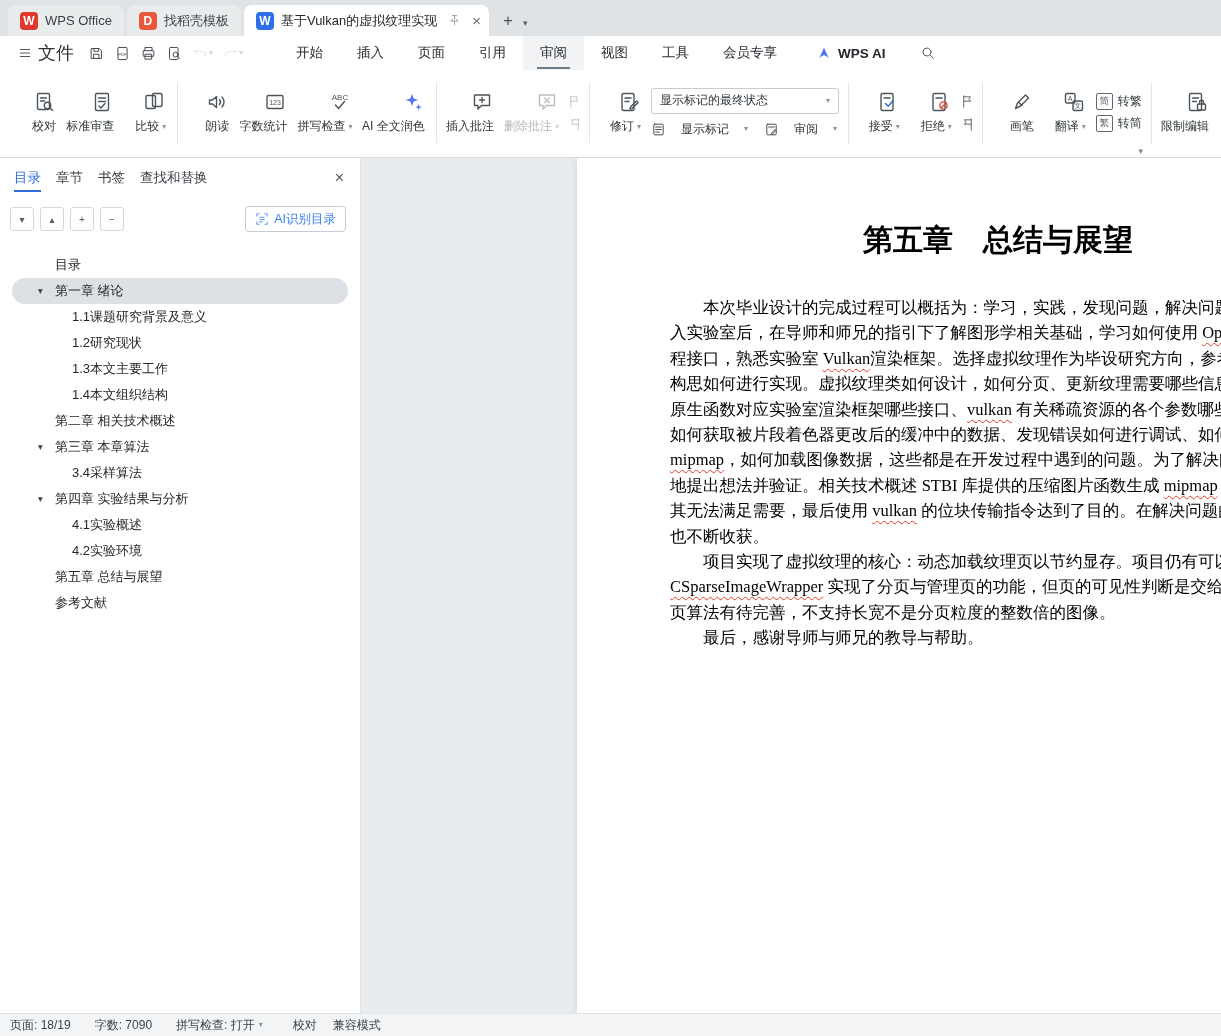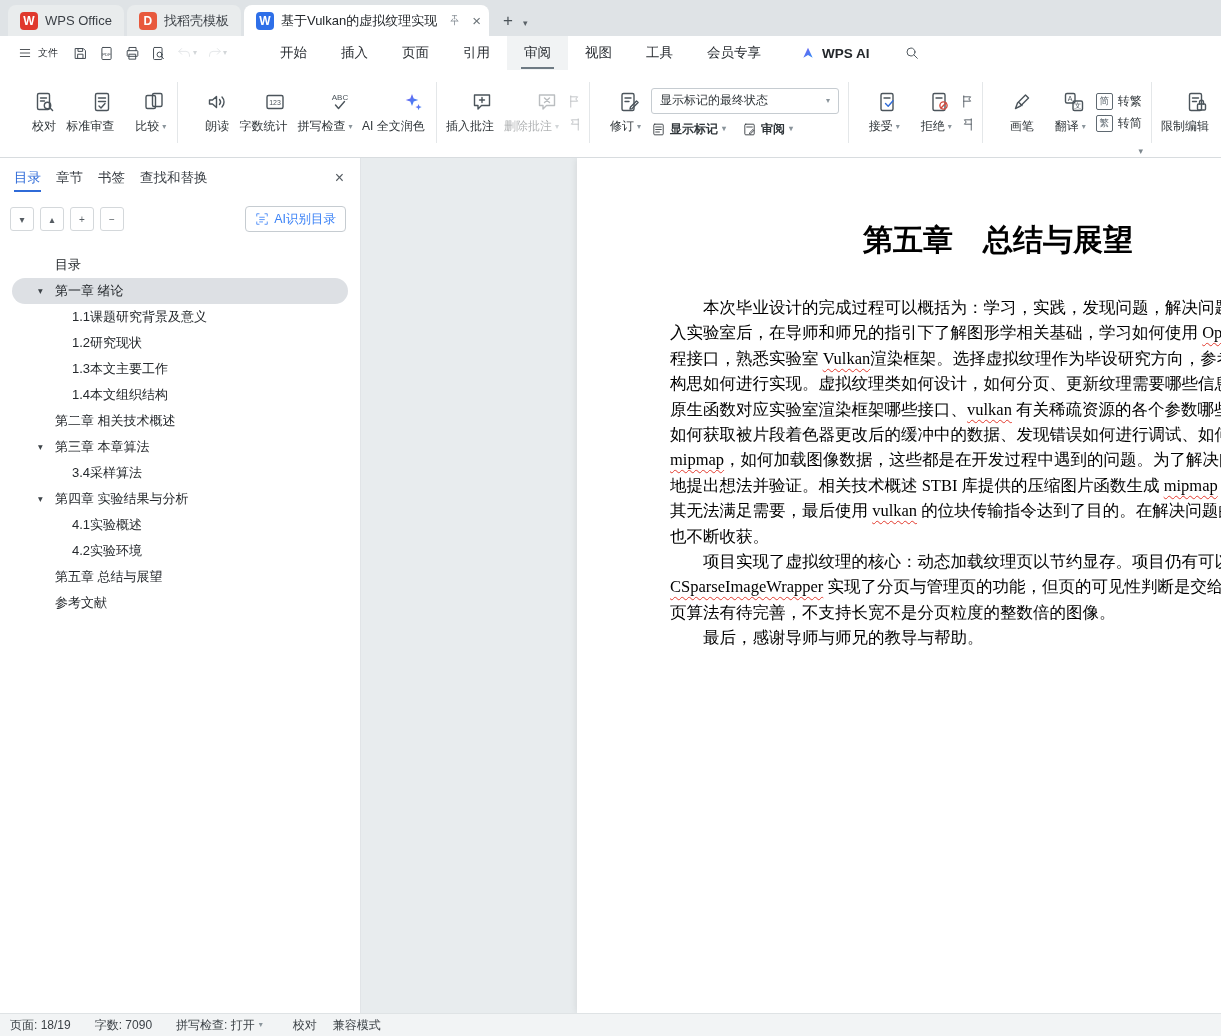--- a/index.html
+++ b/index.html
@@ -19,21 +19,21 @@
   .docer-logo{background:#e8593d;}
   .writer-logo{background:#2e6fe8;}
   .tb-ico{color:#7d868d;display:flex;align-items:center;margin-left:4px;}
   .tb-close{color:#6b7378;font-size:15px;margin-left:4px;line-height:1;}
   .tb-plus{width:26px;height:26px;margin:0 0 2px 6px;display:flex;align-items:center;justify-content:center;
            font-size:17px;color:#4b5359;border-radius:4px;}
   .tb-caret{font-size:9px;color:#5a6268;margin:0 0 8px 2px;}
 
   
   .menubar{flex:0 0 34px;background:#fff;display:flex;align-items:center;padding:0 10px;}
-  .file-menu{display:flex;align-items:center;gap:6px;font-size:10px;color:#2c3136;padding:0 8px;height:26px;border-radius:4px;}
+  .file-menu{display:flex;align-items:center;gap:6px;font-size:18px;color:#2c3136;padding:0 8px;height:26px;border-radius:4px;}
   .qat{display:flex;align-items:center;gap:1px;margin-left:2px;}
   .qat-btn{height:26px;display:flex;align-items:center;justify-content:center;padding:0 4px;border-radius:4px;color:#454d54;}
   .qat-btn.disabled{color:#b7bec3;}
   .crt{font-size:8px;color:#8a949b;line-height:1;}
   .rtabs{display:flex;margin-left:32px;}
   .rtab{font-size:13.5px;color:#2a2e33;padding:0 17px;height:34px;display:flex;align-items:center;position:relative;}
   .rtab.active{background:#f1f3f4;}
   .rtab.active::after{content:"";position:absolute;left:14px;right:14px;bottom:1px;height:2px;background:#6e7a83;}
   .wps-ai{display:flex;align-items:center;gap:6px;margin-left:14px;font-size:13.5px;font-weight:bold;color:#23272b;padding:0 8px;height:28px;border-radius:4px;}
   .mb-search{margin-left:22px;color:#454d54;display:flex;align-items:center;padding:4px;border-radius:4px;}
@@ -45,21 +45,21 @@
           padding:4px 6px;border-radius:4px;color:#4b545b;min-width:40px;}
   .lbl{font-size:12px;color:#2f3539;display:flex;align-items:center;gap:3px;white-space:nowrap;}
   .rb-div{width:1px;background:#e4e7e9;align-self:stretch;margin:10px 5px;}
   .disabled{opacity:.38;}
   .tiny-col{display:flex;flex-direction:column;justify-content:center;gap:8px;color:#4b545b;padding:0 2px;}
   .tiny-btn{display:flex;align-items:center;justify-content:center;}
   .marks-col{display:flex;flex-direction:column;justify-content:center;gap:7px;padding:0 4px;}
   .marks-select{width:170px;height:24px;border:1px solid #c6ccd1;border-radius:3px;font-size:12px;color:#2f3539;
                 display:flex;align-items:center;justify-content:space-between;padding:0 8px;background:#fff;}
   .marks-row{display:flex;gap:16px;align-items:center;}
-  .small-btn{display:flex;align-items:center;gap:4px;font-size:12px;color:#2f3539;white-space:nowrap;font-weight:bold;}
+  .small-btn{display:flex;align-items:center;gap:15px;font-size:12px;color:#2f3539;white-space:nowrap;}
   .conv-col{display:flex;flex-direction:column;justify-content:center;gap:5px;padding:0 4px;}
   .conv-row{display:flex;align-items:center;gap:5px;font-size:12px;color:#2f3539;white-space:nowrap;}
   .conv-ic{width:15px;height:15px;border:1px solid #5f6971;border-radius:2px;font-size:9.5px;color:#5f6971;
            display:flex;align-items:center;justify-content:center;}
   .rb-collapse{position:absolute;right:78px;bottom:1px;font-size:9px;color:#7c868d;}
 
   
   .content{flex:1;display:flex;min-height:0;background:#e8ecee;}
   .sidebar{flex:0 0 360px;background:#fff;border-right:1px solid #e1e4e7;display:flex;flex-direction:column;}
   .sb-tabs{flex:0 0 40px;display:flex;align-items:center;gap:15px;padding:0 14px;font-size:13.5px;color:#3a3f45;position:relative;}

